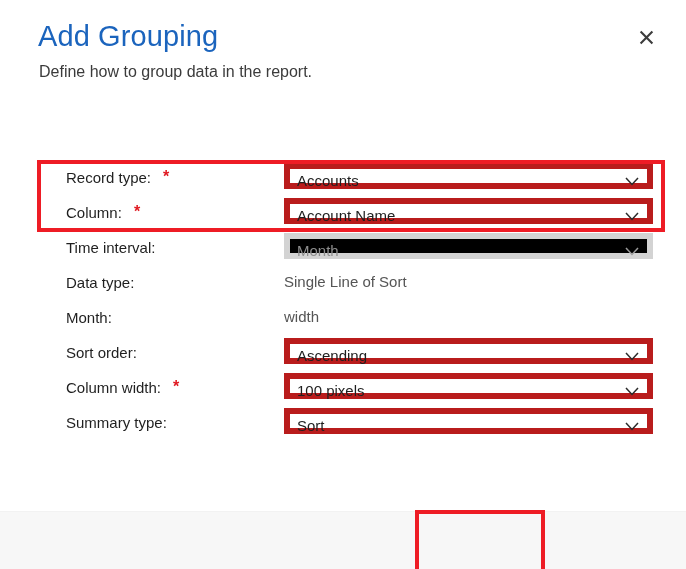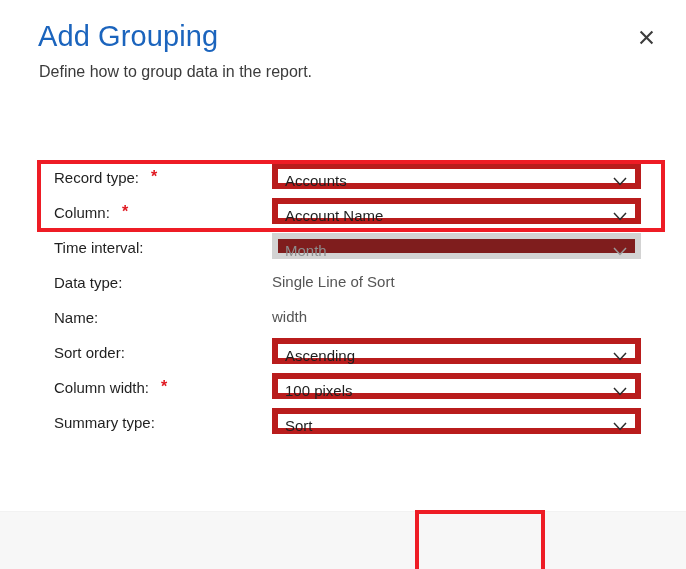--- a/index.html
+++ b/index.html
@@ -66,21 +66,21 @@
     cursor: pointer;
     background: transparent;
     border: none;
     padding: 0;
   }
   #close-button svg { display: block; }
 
   
   #form-area {
     position: absolute;
-    left: 0;
+    left: 12px;
     top: 160px;
     width: 631px;
     height: 300px;
     text-decoration: underline;
   }
   .form-row {
     position: absolute;
     left: 0;
     width: 686px;
     height: 35px;
@@ -133,21 +133,21 @@
   }
   .dropdown .dd-chevron {
     position: absolute;
     right: 8px;
     top: 0;
     height: 24px;
     display: flex;
     align-items: center;
   }
   .dropdown.disabled {
-    background: #7f1d1d;
+    background: #000000;
     border-color: #d3d3d3;
     cursor: default;
   }
   .dropdown.disabled .dd-value { color: #8d8d8d; }
 
   .static-value {
     position: absolute;
     left: 272px;
     top: 0;
     height: 35px;
@@ -240,21 +240,21 @@
               <path d="M1 1 L7 7.4 L13 1" fill="none" stroke="#9a9a9a" stroke-width="1.5"></path>
             </svg>
           </span>
         </div>
       </div>
       <div class="form-row" style="top: 105px;">
         <div class="field-label">Data type:</div>
         <div class="static-value">Single Line of Sort</div>
       </div>
       <div class="form-row" style="top: 140px;">
-        <div class="field-label">Name:</div>
+        <div class="field-label">Month:</div>
         <div class="static-value">width</div>
       </div>
       <div class="form-row" style="top: 175px;">
         <div class="field-label">Sort order:</div>
         <div class="control dropdown">
           <span class="dd-value">Ascending</span>
           <span class="dd-chevron">
             <svg width="14" height="9" viewBox="0 0 14 9" aria-hidden="true">
               <path d="M1 1 L7 7.4 L13 1" fill="none" stroke="#2b2b2b" stroke-width="1.5"></path>
             </svg>

